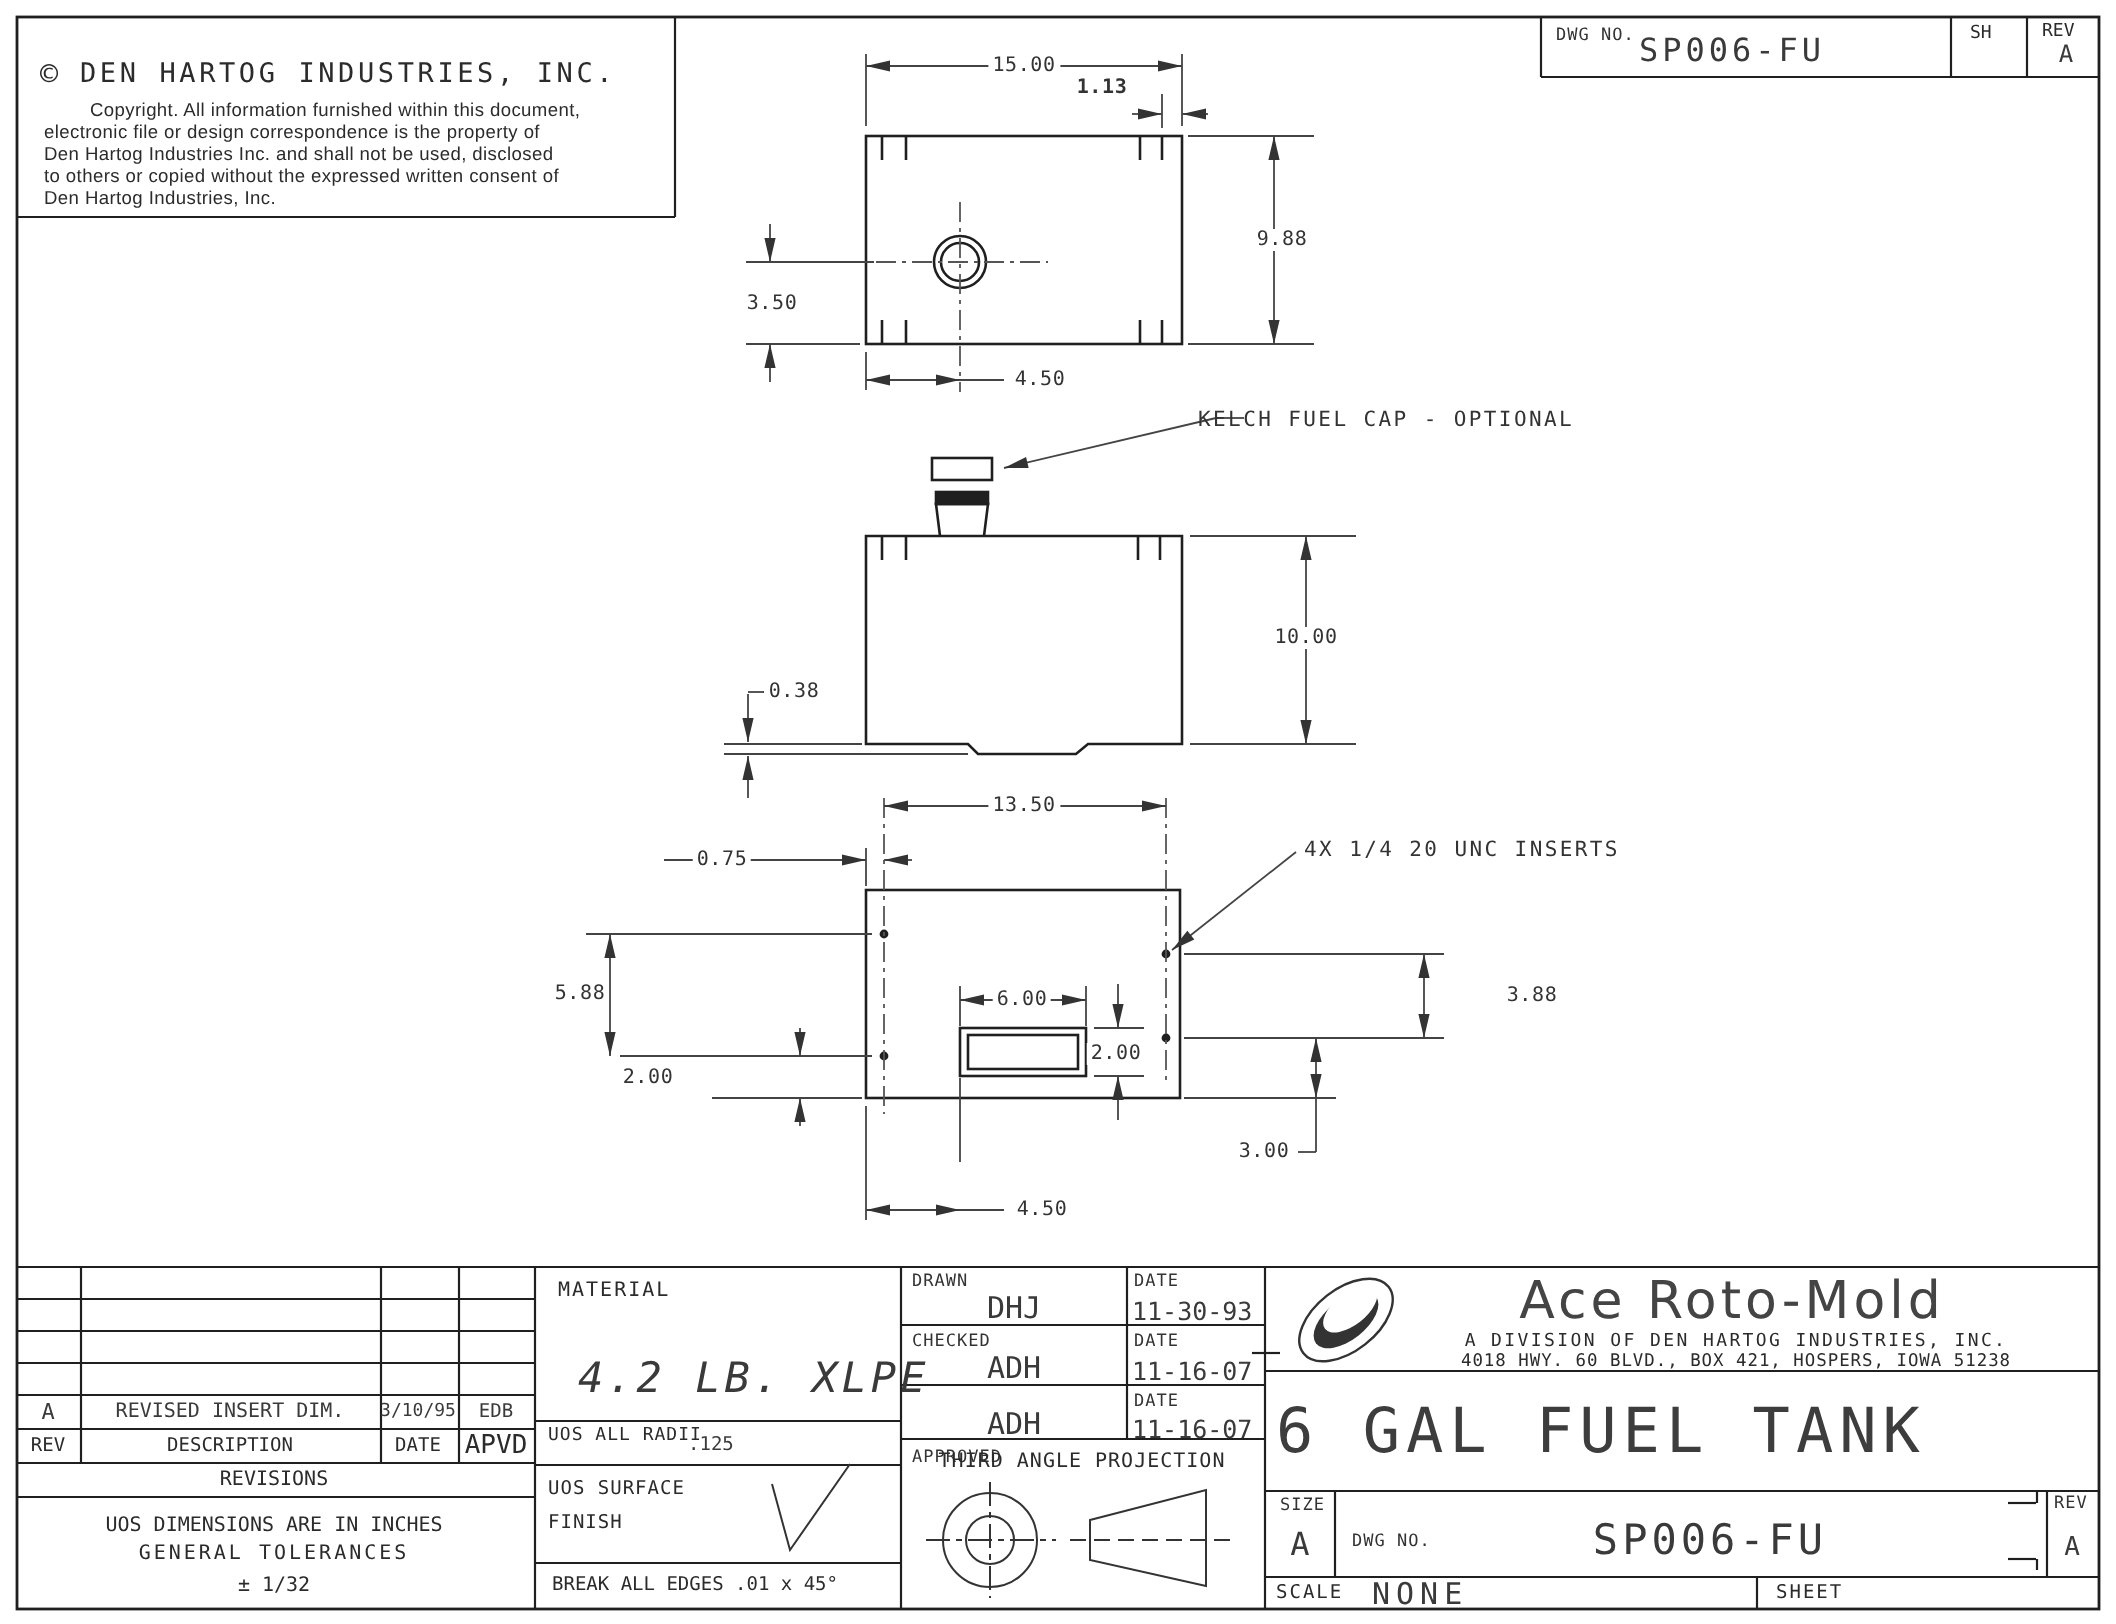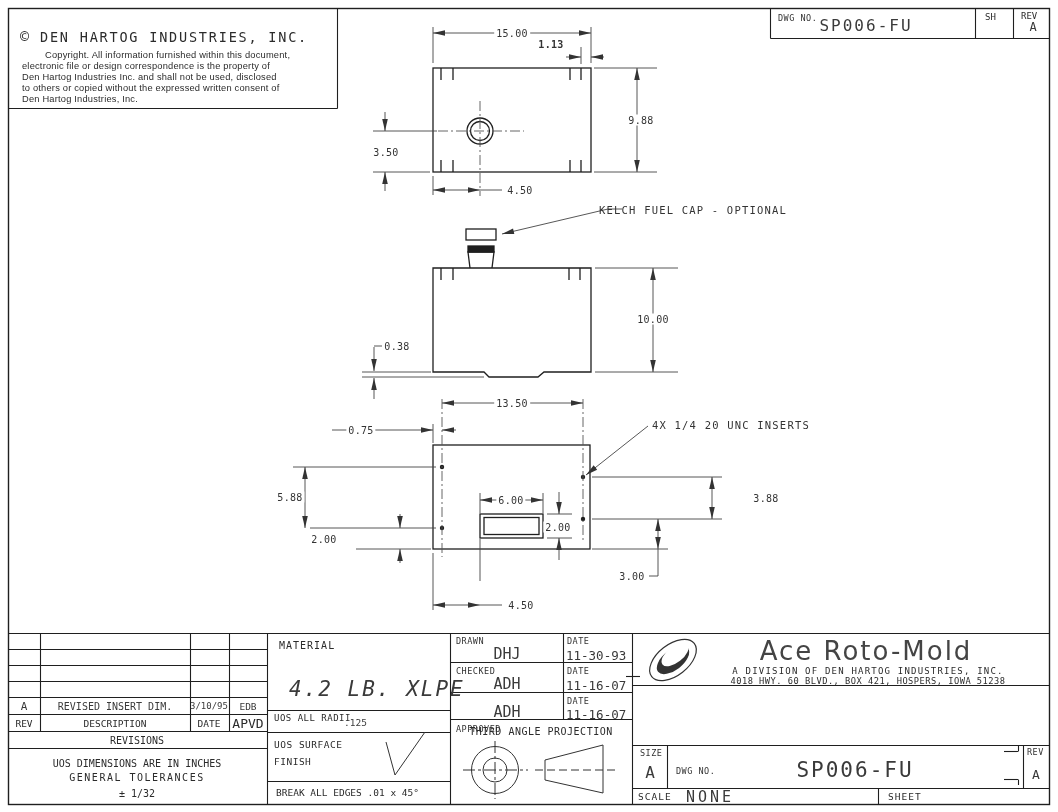--- a/index.html
+++ b/index.html
@@ -273,20 +273,21 @@
 <div class="t cad" style="left:566px;top:678px;font-size:12.5px;">11-16-07</div>
 <div class="t lbl" style="left:456px;top:696px;margin-top:28px;">APPROVED</div>
 <div class="t c cad" style="left:507px;top:712px;font-size:15px;">ADH</div>
 <div class="t lbl" style="left:567px;top:696px;">DATE</div>
 <div class="t cad" style="left:566px;top:707px;font-size:12.5px;">11-16-07</div>
 <div class="t c" style="left:541px;top:731px;font-size:10px;letter-spacing:.5px;">THIRD ANGLE PROJECTION</div>
 
 <div class="t c cad" style="left:866px;top:651px;font-size:26px;letter-spacing:2px;font-family:'DejaVu Sans',sans-serif;font-weight:400;color:#444;">Ace Roto-Mold</div>
 <div class="t c" style="left:868px;top:671px;font-size:9px;letter-spacing:1.2px;">A DIVISION OF DEN HARTOG INDUSTRIES, INC.</div>
 <div class="t c" style="left:868px;top:681px;font-size:8.7px;letter-spacing:.5px;">4018 HWY. 60 BLVD., BOX 421, HOSPERS, IOWA 51238</div>
+<div class="t vc cad" style="left:638px;top:716px;font-size:31px;letter-spacing:3px;color:#3d3d3d;">6 GAL FUEL TANK</div>
 <div class="t lbl" style="left:640px;top:748px;">SIZE</div>
 <div class="t c cad" style="left:650px;top:772px;font-size:16px;">A</div>
 <div class="t lbl" style="left:676px;top:766px;">DWG NO.</div>
 <div class="t c cad" style="left:855px;top:770px;font-size:21px;letter-spacing:2px;">SP006-FU</div>
 <div class="t lbl" style="left:1027px;top:747px;">REV</div>
 <div class="t c cad" style="left:1036px;top:774px;font-size:13px;">A</div>
 <div class="t" style="left:638px;top:791px;font-size:9.5px;letter-spacing:1px;">SCALE</div>
 <div class="t cad" style="left:686px;top:788px;font-size:15px;letter-spacing:3px;">NONE</div>
 <div class="t" style="left:888px;top:791px;font-size:9.5px;letter-spacing:1px;">SHEET</div>
 <div class="t" style="left:1032px;top:791px;font-size:15px;letter-spacing:1px;margin-top:48px;">OF</div>

